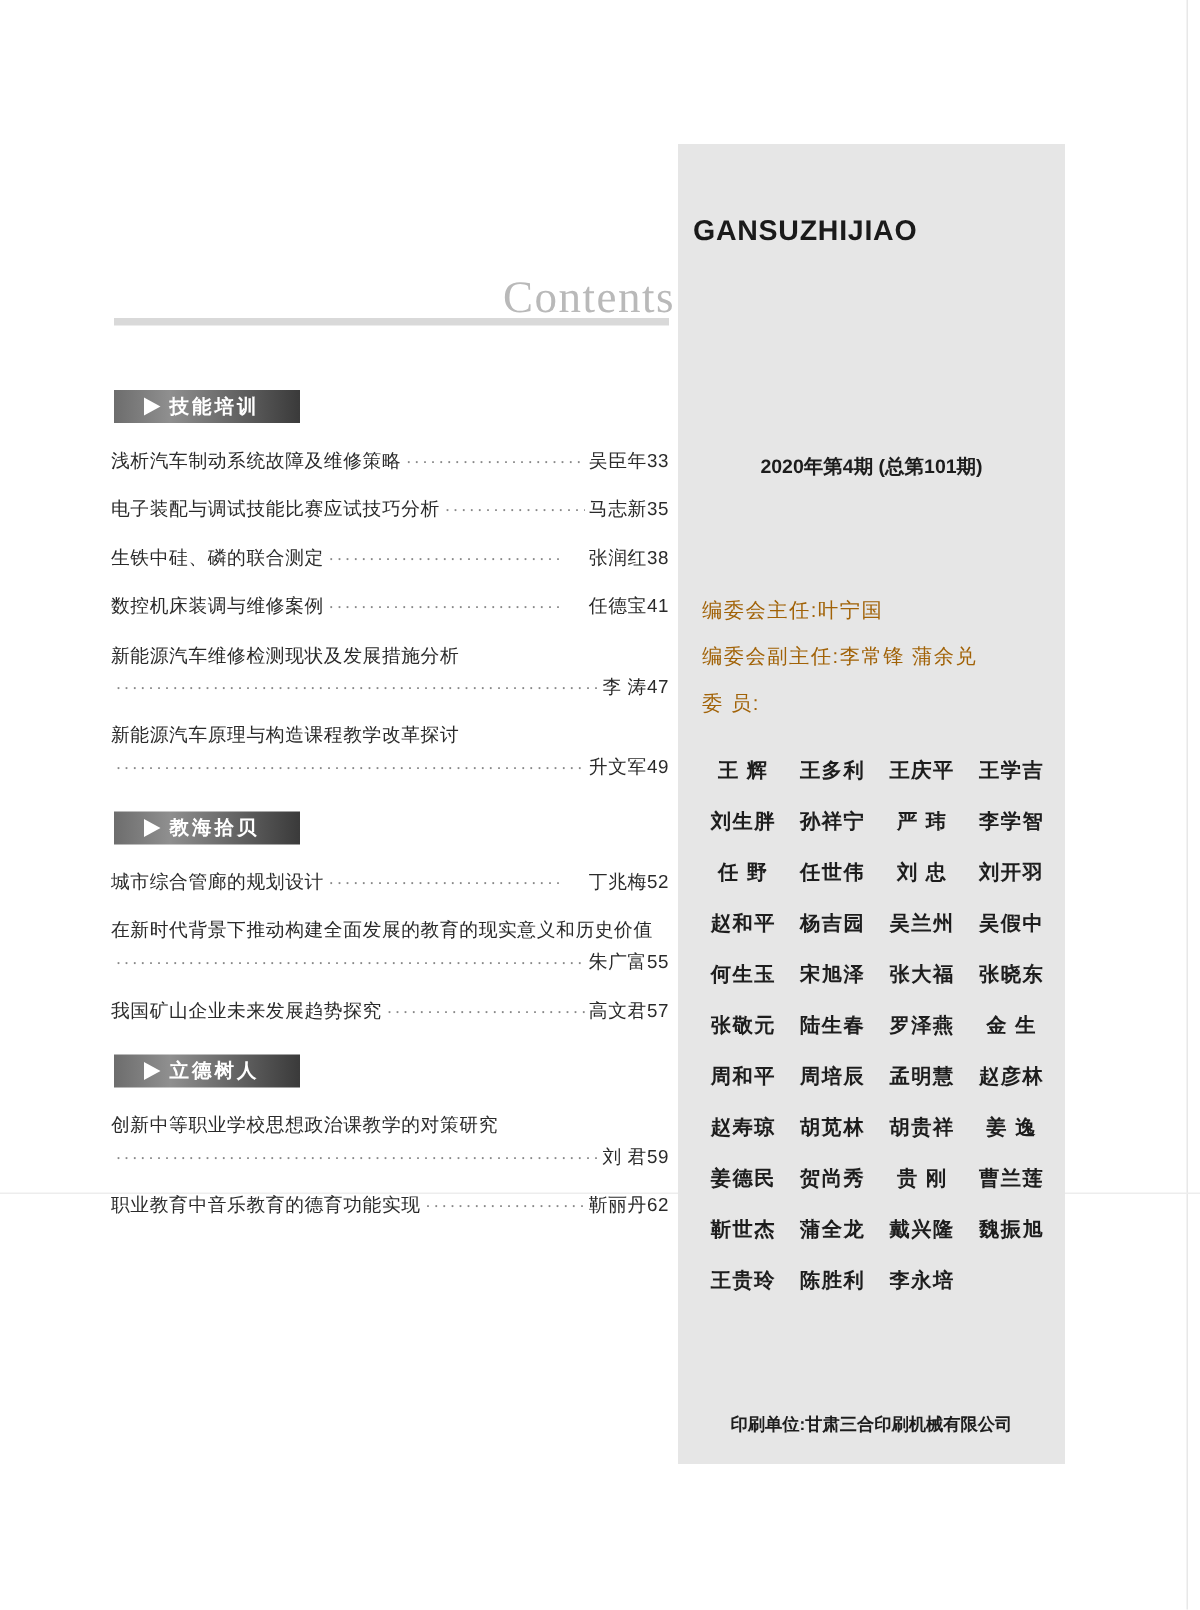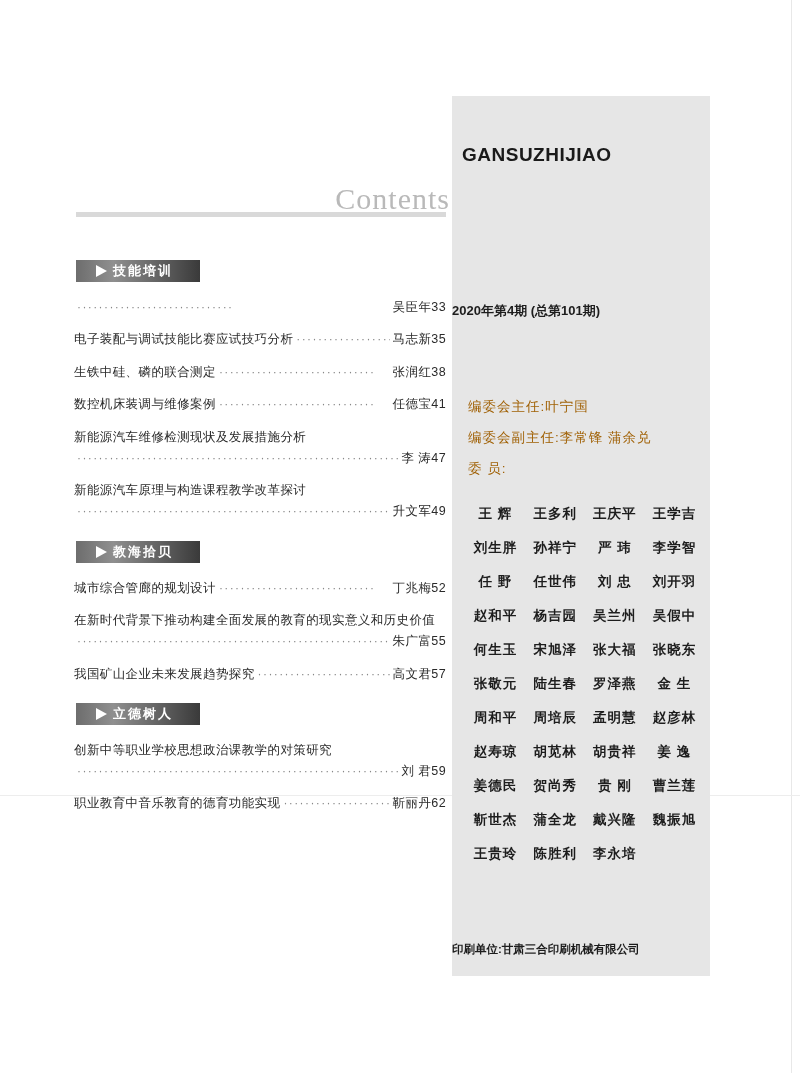--- a/index.html
+++ b/index.html
@@ -56,20 +56,21 @@
     font-weight: bold;
     font-size: 19px;
     letter-spacing: 0.5px;
     color: #1a1a1a;
   }
   .issue-line {
     position: absolute;
     left: 452px;
     top: 302px;
     width: 258px;
+    text-align: center;
     font-family: "Liberation Sans", sans-serif;
     font-size: 13px;
     font-weight: bold;
     color: #1d1d1d;
   }
 
   .board {
     position: absolute;
     left: 468px;
     top: 398px;
@@ -106,20 +107,21 @@
     font-weight: bold;
     color: #1d1d1d;
     letter-spacing: 1px;
   }
 
   .printer {
     position: absolute;
     left: 452px;
     top: 942px;
     width: 258px;
+    text-align: center;
     font-family: "Liberation Sans", sans-serif;
     font-size: 11.5px;
     font-weight: bold;
     color: #1d1d1d;
   }
 
   
   .contents-word {
     position: absolute;
     left: 200px;
@@ -312,20 +314,21 @@
 
   <div class="toc">
 
     <div class="section-head">
       <span class="arrow"></span>
       <span class="sec-label">技能培训</span>
     </div>
 
     <div class="entry">
       <div class="line1">
+        <span class="title">浅析汽车制动系统故障及维修策略</span>
         <span class="leader">·····························</span>
         <span class="who">吴臣年</span>
           <span class="who">33</span>
       </div>
     </div>
 
     <div class="entry">
       <div class="line1">
         <span class="title">电子装配与调试技能比赛应试技巧分析</span>
         <span class="leader">·····························</span>

